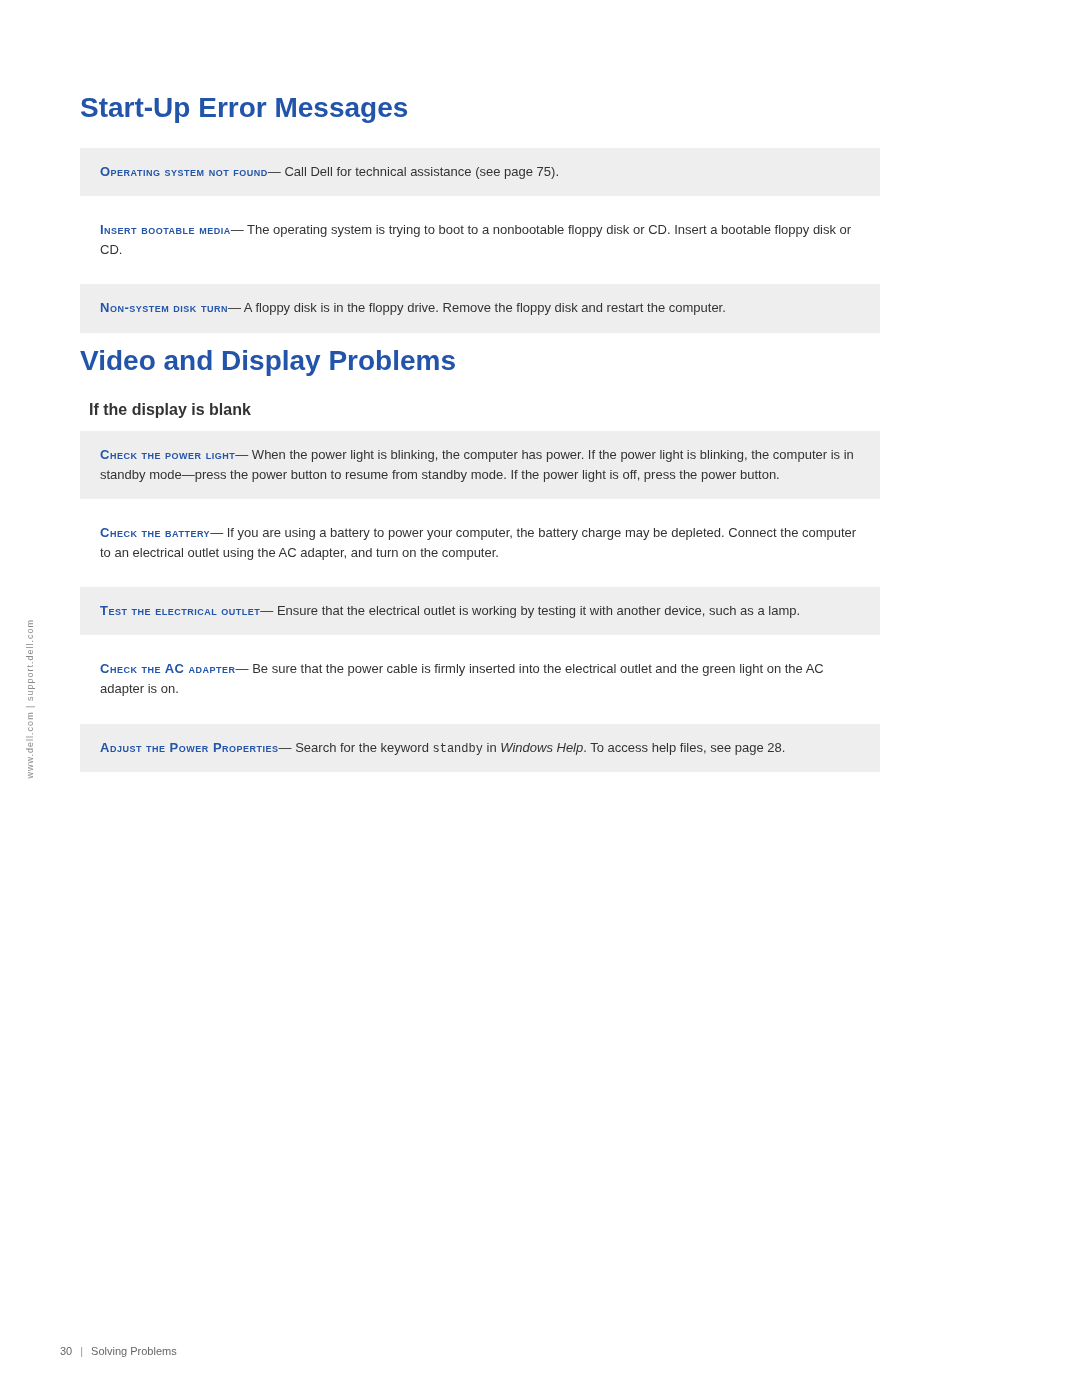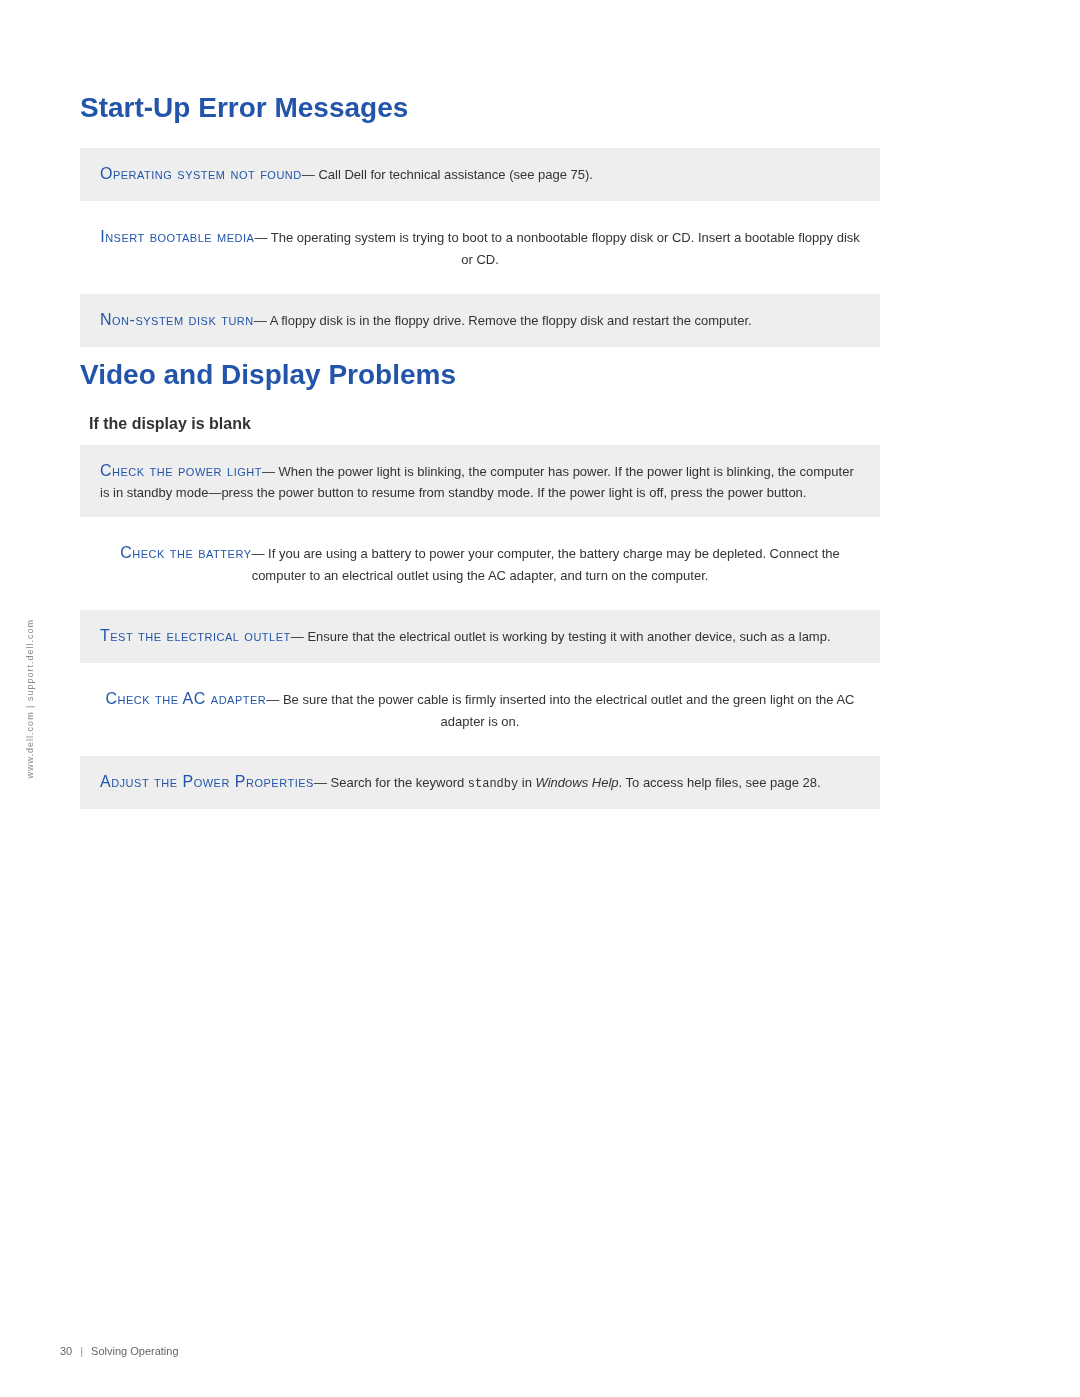--- a/index.html
+++ b/index.html
@@ -64,29 +64,28 @@
     .info-block {
       background-color: #eeeeee;
       padding: 14px 20px;
       margin-bottom: 10px;
     }
 
     .info-block-white {
       background-color: #ffffff;
       padding: 14px 20px;
       margin-bottom: 10px;
-      text-align: center;
     }
 
     .term {
       font-variant: small-caps;
       color: #2255aa;
       font-family: Arial, Helvetica, sans-serif;
-      font-size: 16px;
-      font-weight: normal;
+      font-size: 13px;
+      font-weight: bold;
       letter-spacing: 0.5px;
     }
 
     .body-text {
       font-size: 13px;
       line-height: 1.55;
       color: #333333;
       font-family: Arial, Helvetica, sans-serif;
     }
 
@@ -192,16 +191,16 @@
       <p class="body-text">
         <span class="term">Adjust the Power Properties</span><span>— </span><span>Search for the keyword </span><code>standby</code><span> in <em>Windows Help</em>. To access help files, see page 28.</span>
       </p>
     </div>
 
   </div>
 
   <div class="footer">
     <span class="footer-text">30</span>
     <span class="footer-text footer-divider">|</span>
-    <span class="footer-text">Solving Operating</span>
+    <span class="footer-text">Solving Problems</span>
   </div>
 
 </div>
 
 </body></html>

